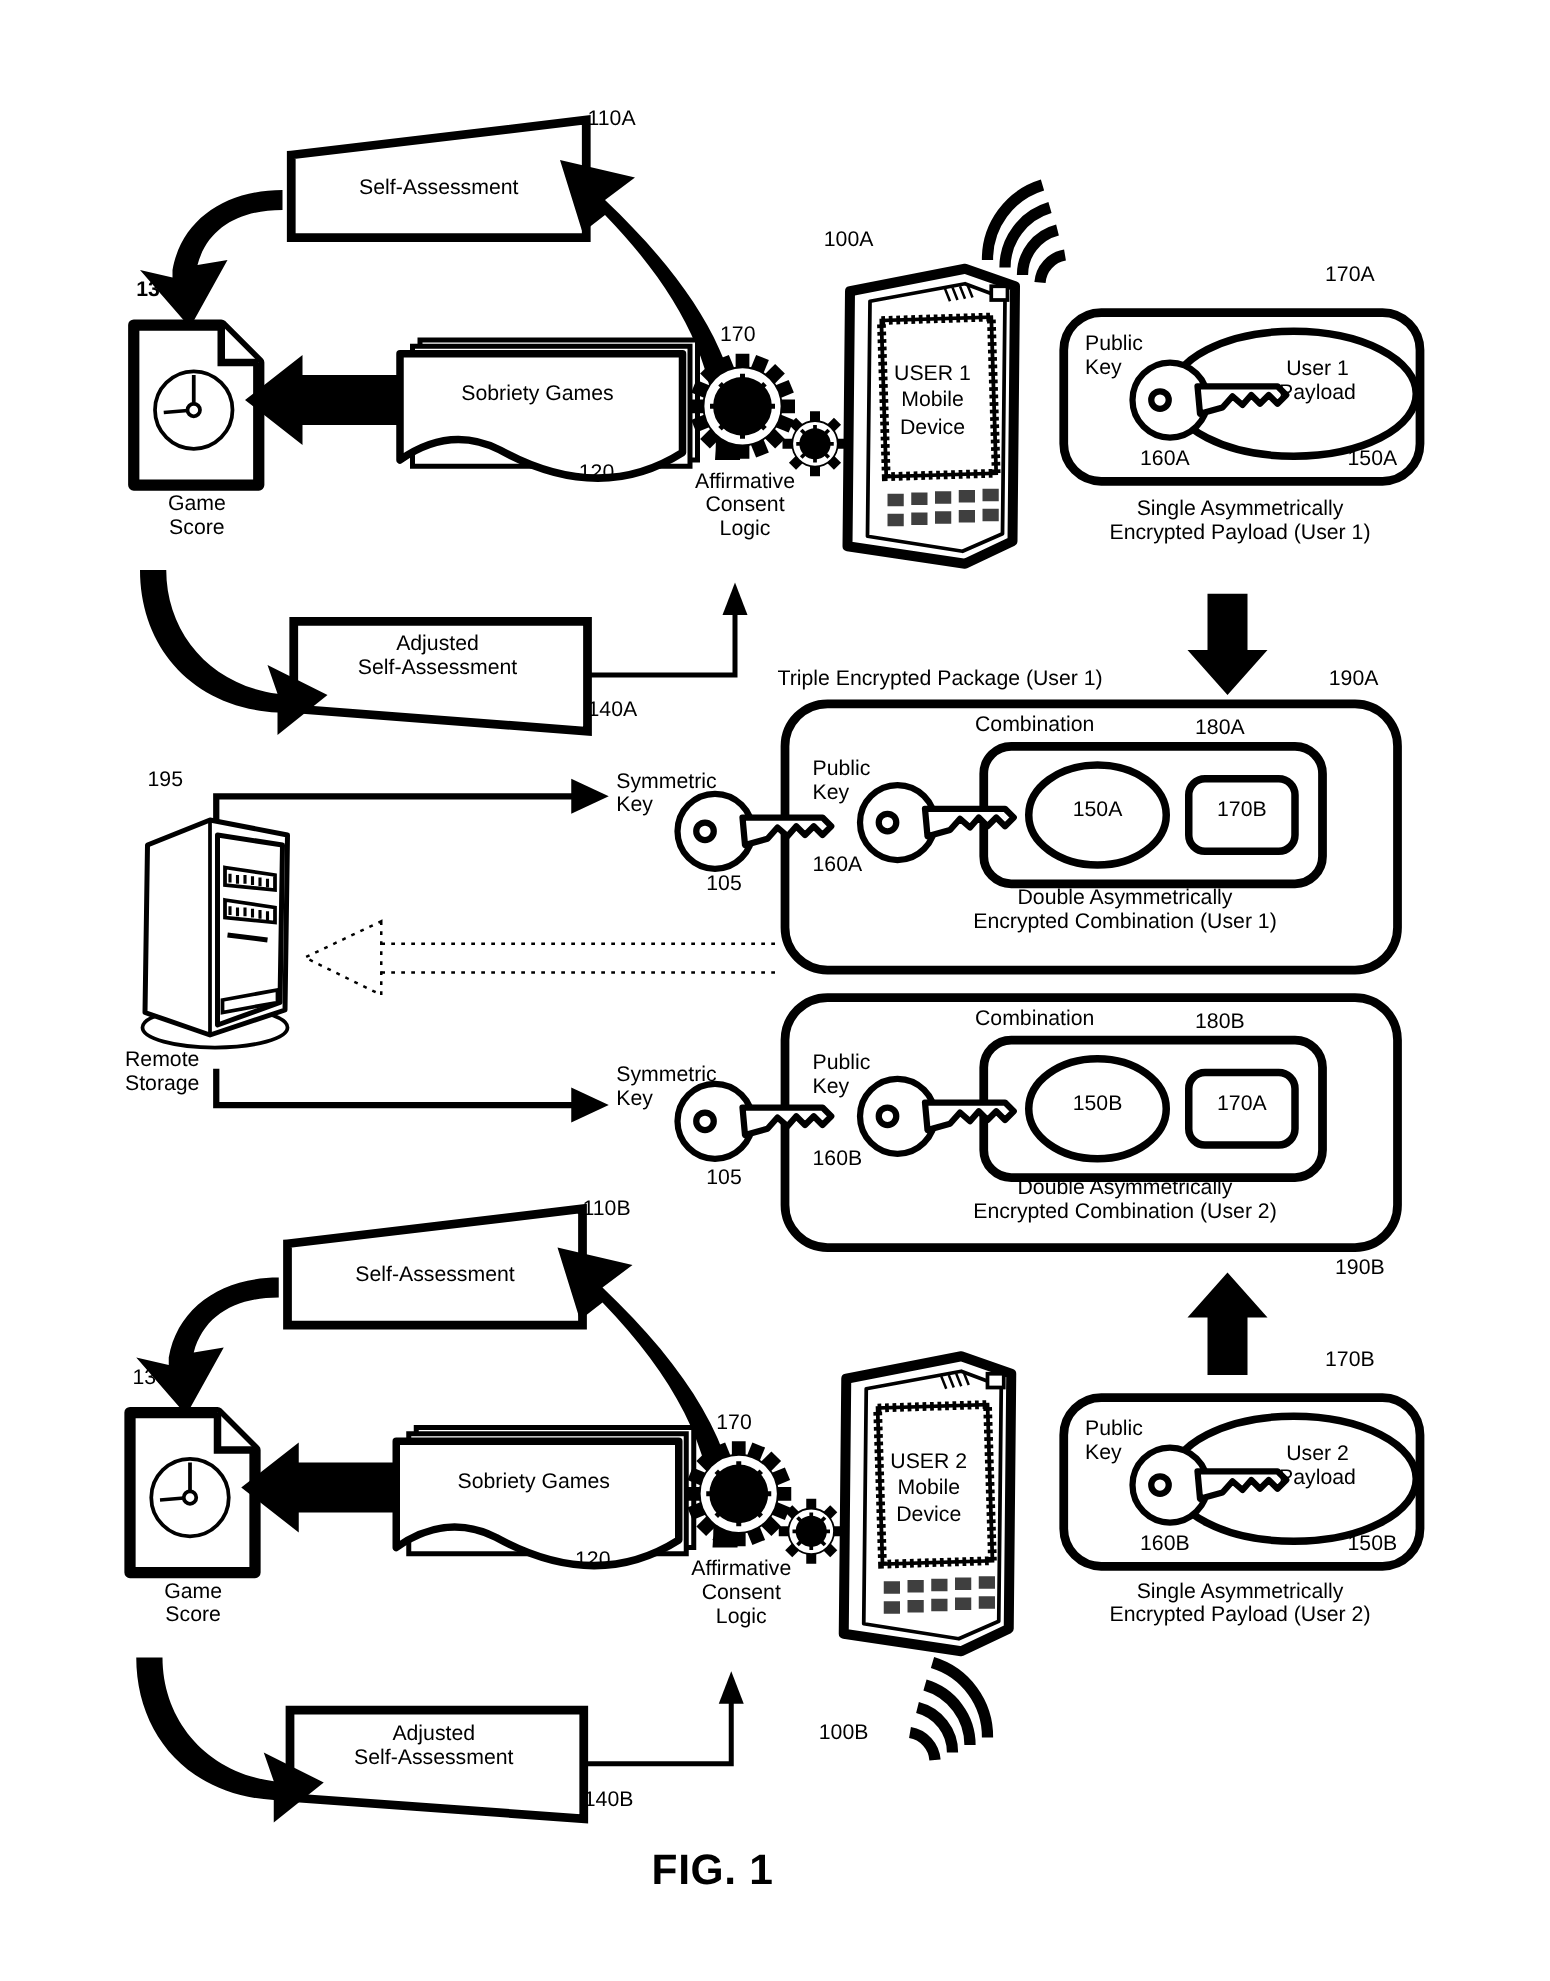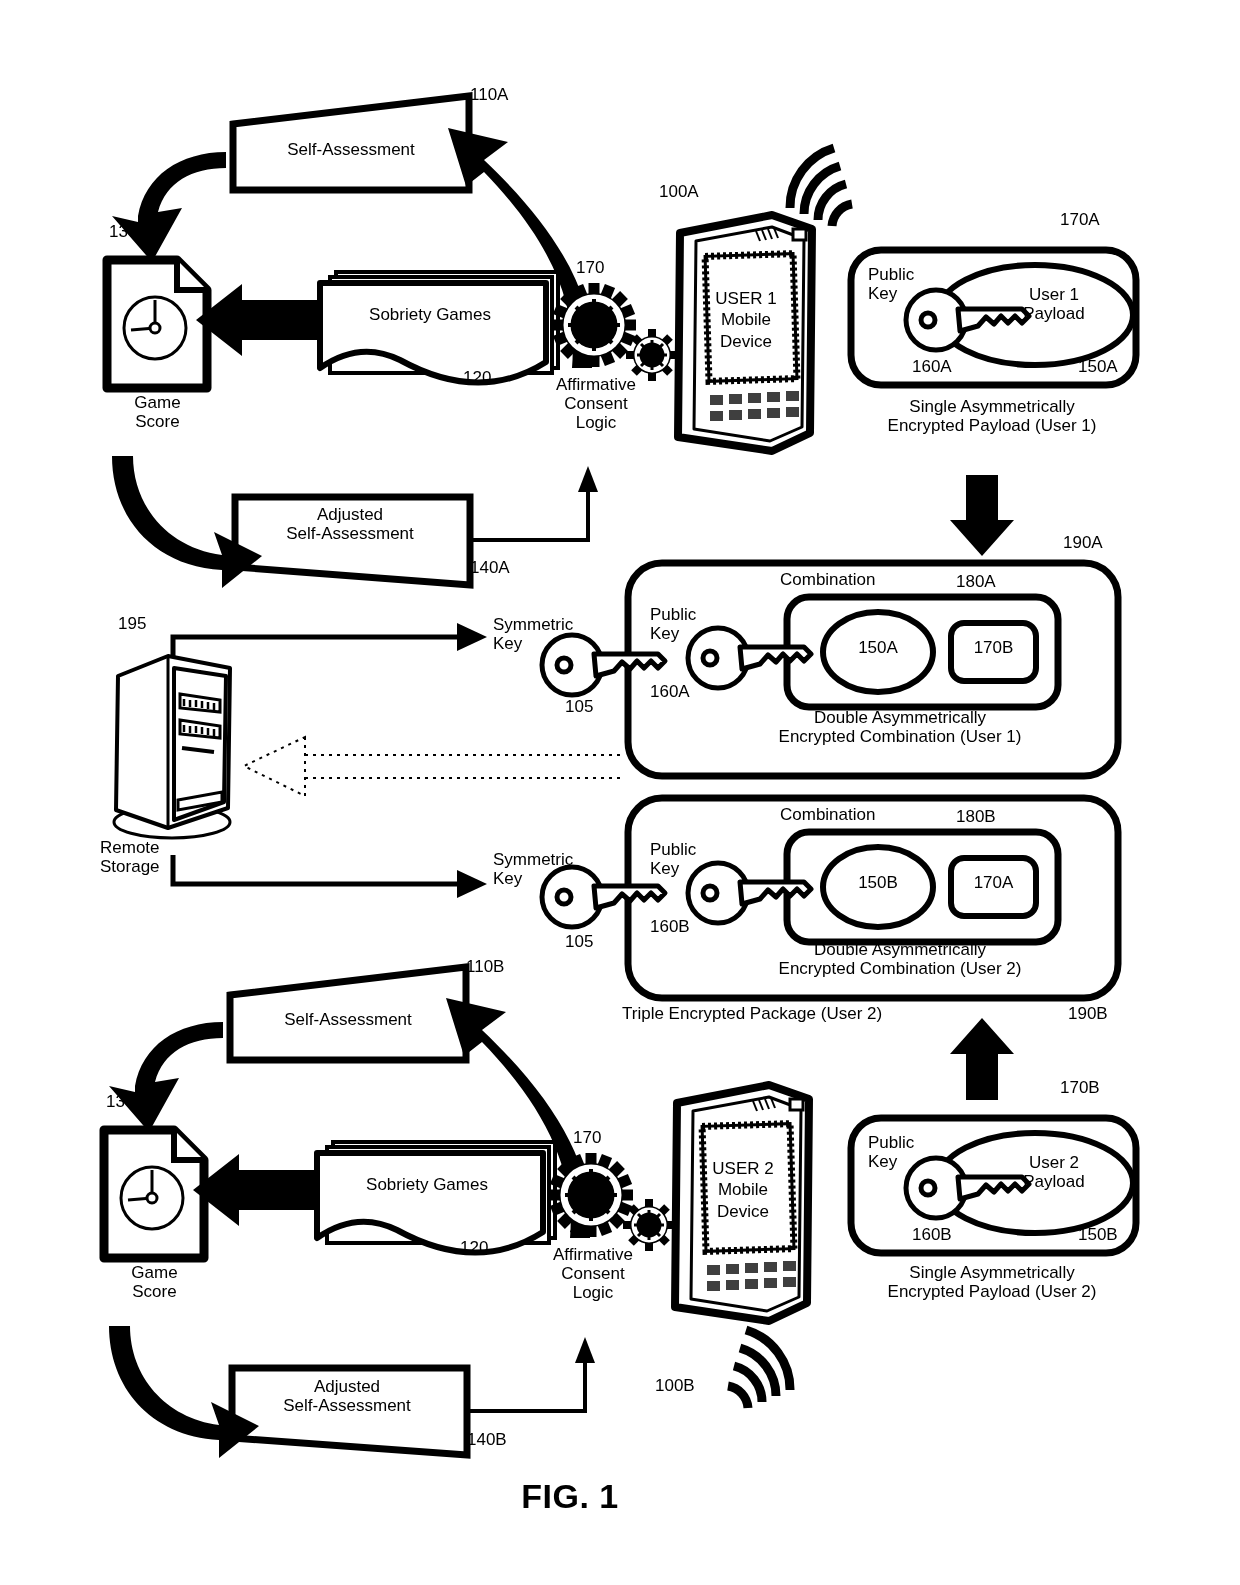--- a/index.html
+++ b/index.html
@@ -297,21 +297,21 @@
   </g>
   <g>
     <path d="M467,1411 L585,1411 L585,1361" fill="none" stroke="#000" stroke-width="4"></path>
     <path d="M585,1337 L575,1363 L595,1363 Z" fill="#000"></path>
   </g>
 </svg>
 
 <div class="lbl c t24" style="left:233px;top:140px;width:236px;">Self-Assessment</div>
 <div class="lbl t24" style="left:470px;top:85px;">110A</div>
 
-<div class="lbl t24" style="left:109px;top:222px;">130A</div>
+<div class="lbl t24" style="left:109px;top:222px;font-weight:bold;">130A</div>
 <div class="lbl c t24" style="left:95px;top:393px;width:125px;">Game
 Score</div>
 
 <div class="lbl c t24" style="left:330px;top:305px;width:200px;">Sobriety Games</div>
 <div class="lbl t24" style="left:463px;top:368px;">120</div>
 
 <div class="lbl t24" style="left:576px;top:258px;">170</div>
 <div class="lbl c t24" style="left:516px;top:375px;width:160px;">Affirmative
 Consent
 Logic</div>
@@ -328,20 +328,21 @@
 <div class="lbl c t24" style="left:1000px;top:285px;width:108px;">User 1
 Payload</div>
 <div class="lbl t24" style="left:1078px;top:357px;">150A</div>
 <div class="lbl c t24" style="left:818px;top:397px;width:348px;">Single Asymmetrically
 Encrypted Payload (User 1)</div>
 
 <div class="lbl c t24" style="left:232px;top:505px;width:236px;">Adjusted
 Self-Assessment</div>
 <div class="lbl t24" style="left:470px;top:558px;">140A</div>
 
+<div class="lbl t24" style="left:622px;top:533px;">Triple Encrypted Package (User 1)</div>
 <div class="lbl t24" style="left:1063px;top:533px;">190A</div>
 <div class="lbl t24" style="left:493px;top:615px;">Symmetric
 Key</div>
 <div class="lbl t24" style="left:565px;top:697px;">105</div>
 <div class="lbl t24" style="left:650px;top:605px;">Public
 Key</div>
 <div class="lbl t24" style="left:650px;top:682px;">160A</div>
 <div class="lbl t24" style="left:780px;top:570px;">Combination</div>
 <div class="lbl t24" style="left:956px;top:572px;">180A</div>
 <div class="lbl c t24" style="left:828px;top:638px;width:100px;">150A</div>
@@ -358,21 +359,20 @@
 <div class="lbl t24" style="left:565px;top:932px;">105</div>
 <div class="lbl t24" style="left:650px;top:840px;">Public
 Key</div>
 <div class="lbl t24" style="left:650px;top:917px;">160B</div>
 <div class="lbl t24" style="left:780px;top:805px;">Combination</div>
 <div class="lbl t24" style="left:956px;top:807px;">180B</div>
 <div class="lbl c t24" style="left:828px;top:873px;width:100px;">150B</div>
 <div class="lbl c t24" style="left:951px;top:873px;width:85px;">170A</div>
 <div class="lbl c t24" style="left:690px;top:940px;width:420px;">Double Asymmetrically
 Encrypted Combination (User 2)</div>
-<div class="lbl t24" style="left:622px;top:1004px;">Triple Encrypted Package (User 2)</div>
 <div class="lbl t24" style="left:1068px;top:1004px;">190B</div>
 
 <div class="lbl c t24" style="left:230px;top:1010px;width:236px;">Self-Assessment</div>
 <div class="lbl t24" style="left:466px;top:957px;">110B</div>
 
 <div class="lbl t24" style="left:106px;top:1092px;text-align:right;">130B</div>
 <div class="lbl c t24" style="left:92px;top:1263px;width:125px;">Game
 Score</div>
 
 <div class="lbl c t24" style="left:327px;top:1175px;width:200px;">Sobriety Games</div>

